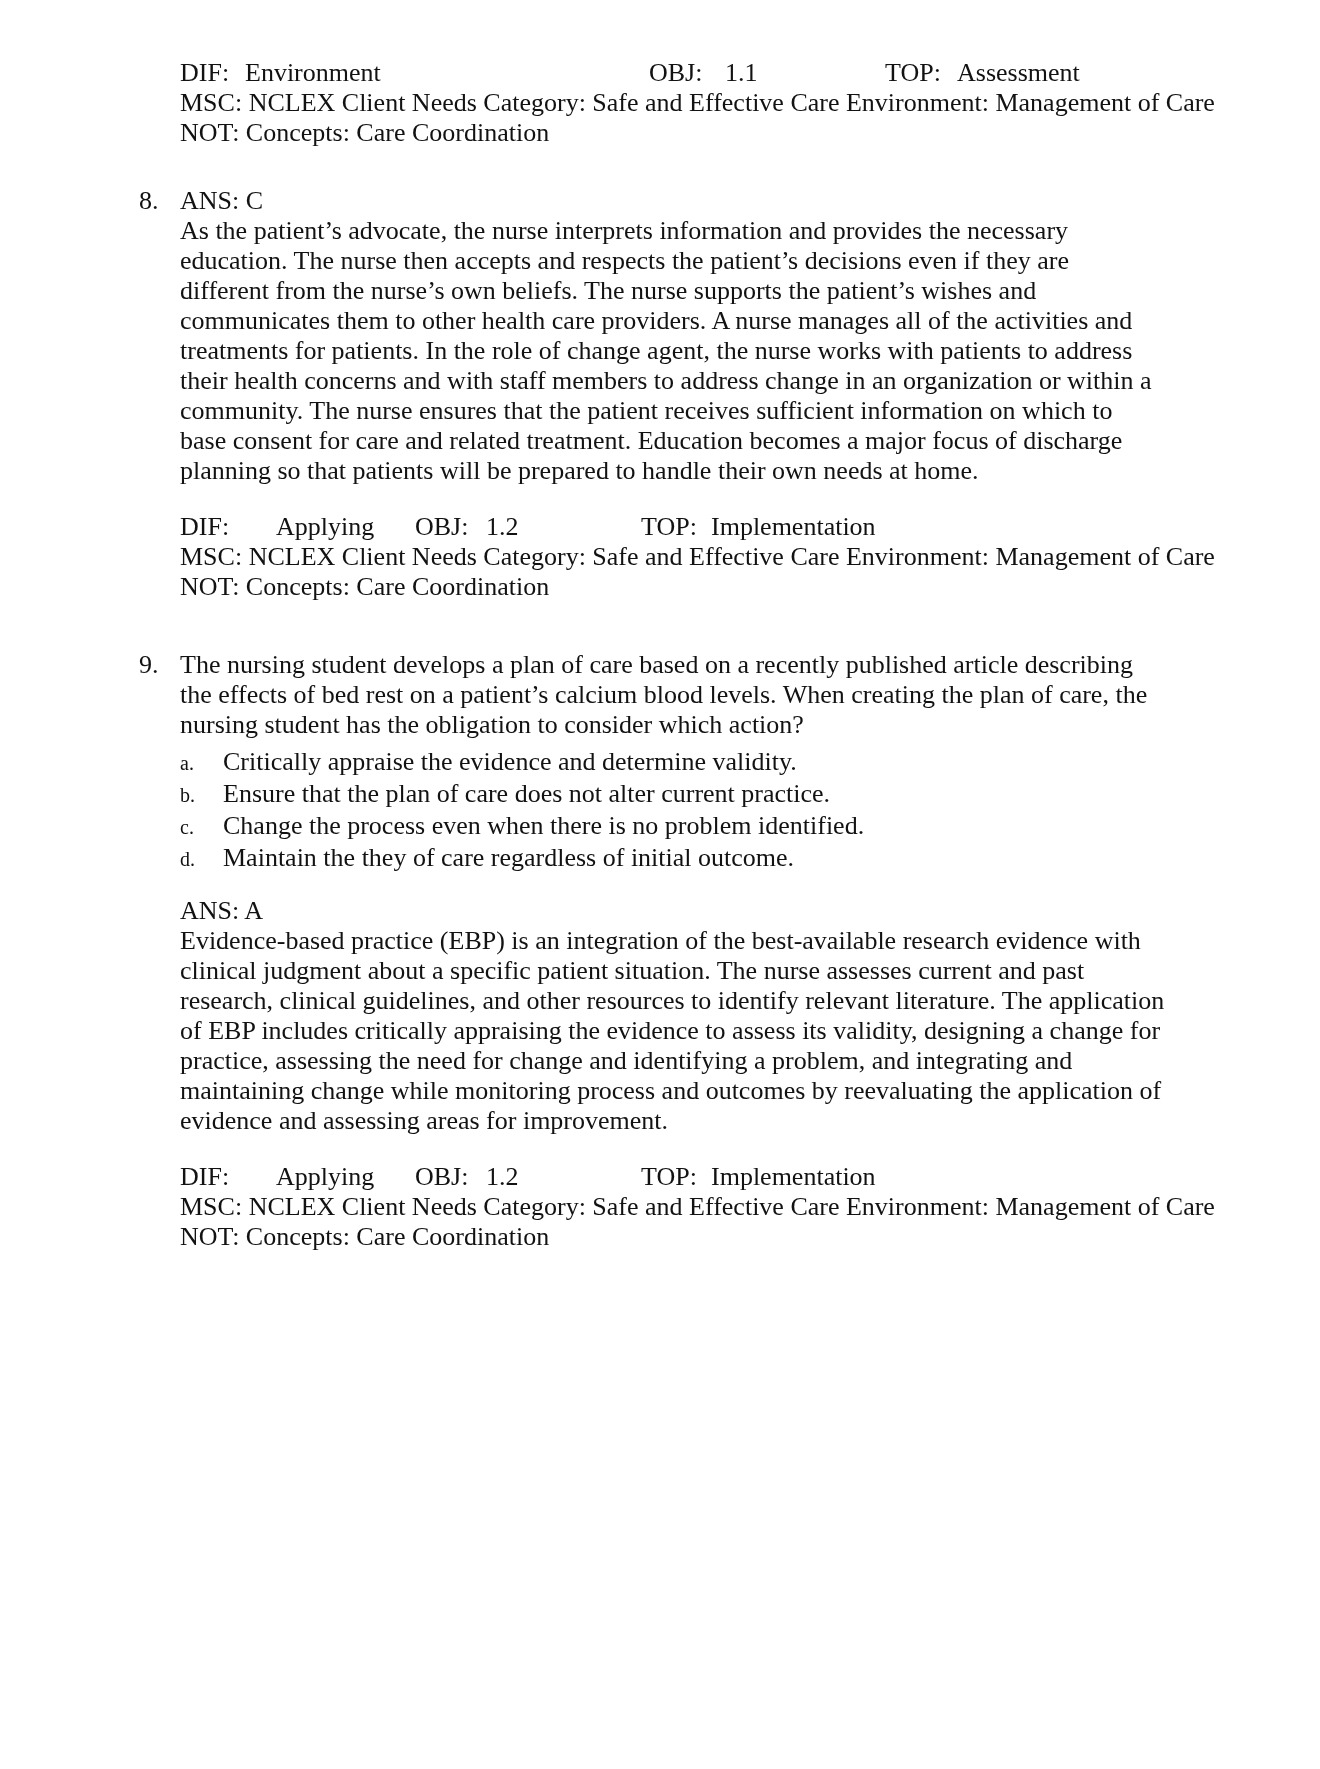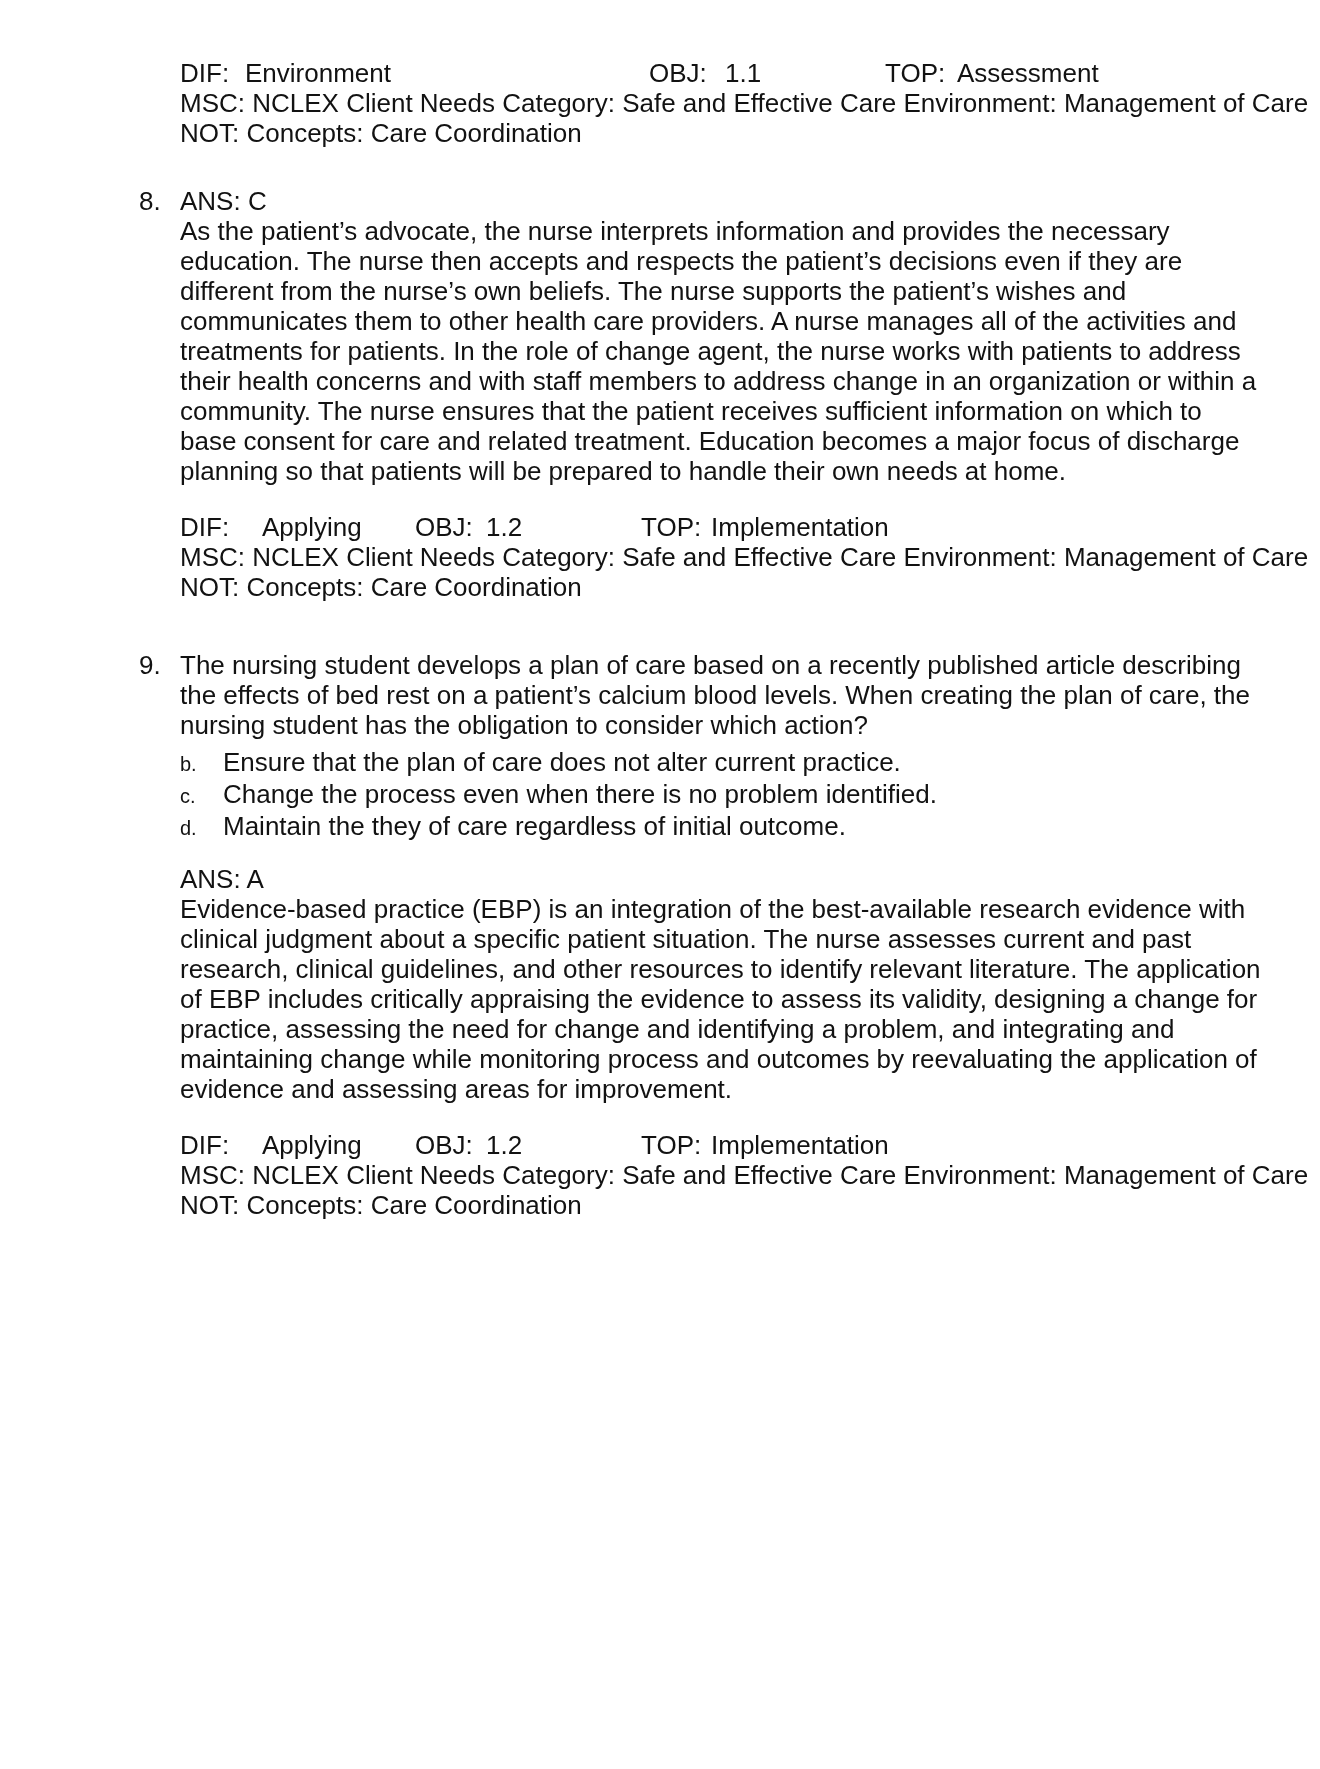--- a/index.html
+++ b/index.html
@@ -1,29 +1,29 @@
 <!DOCTYPE html>
 <html><head>
 <meta charset="utf-8">
 <style>
   html,body{margin:0;padding:0;background:#ffffff;}
   .page{
     width:1320px;height:1769px;box-sizing:border-box;
     padding:58px 0 0 180px;
     background:#ffffff;color:#121212;
-    font-family:Liberation Sans, sans-serif;
+    font-family:Liberation Serif, serif;
     font-size:26px;line-height:30px;
     position:relative;overflow:hidden;
   }
   .pre{white-space:pre;}
   .meta-line{position:relative;height:30px;}
   .meta-line span{position:absolute;top:0;white-space:pre;}
   .meta-line .s1{left:0;}
   .mw .s2{left:65px;}  .mw .s3{left:469px;} .mw .s4{left:545px;} .mw .s5{left:705px;} .mw .s6{left:777px;}
-  .mn .s2{left:82px;}  .mn .s3{left:235px;} .mn .s4{left:306px;} .mn .s5{left:461px;} .mn .s6{left:531px;}
+  .mn .s2{left:96px;}  .mn .s3{left:235px;} .mn .s4{left:306px;} .mn .s5{left:461px;} .mn .s6{left:531px;}
   .question{position:relative;}
   #q8{margin-top:38px;}
   #q9{margin-top:48px;}
   .q-num{position:absolute;left:-41px;top:0;}
   .options{margin-top:6px;}
   .opt{height:32px;line-height:32px;}
   .opt-letter{display:inline-block;width:43px;font-size:20px;}
   .answer{margin-top:22px;}
   .q-meta{margin-top:26px;}
 </style>
@@ -71,20 +71,23 @@
     </div>
   </article>
 
   <article class="question" id="q9">
     <span class="q-num">9.</span>
     <div class="pre">The nursing student develops a plan of care based on a recently published article describing
 the effects of bed rest on a patient’s calcium blood levels. When creating the plan of care, the
 nursing student has the obligation to consider which action?</div>
     <div class="options">
       <div class="opt">
+        <span class="opt-letter">a.</span><span class="opt-text">Critically appraise the evidence and determine validity.</span>
+      </div>
+      <div class="opt">
         <span class="opt-letter">b.</span><span class="opt-text">Ensure that the plan of care does not alter current practice.</span>
       </div>
       <div class="opt">
         <span class="opt-letter">c.</span><span class="opt-text">Change the process even when there is no problem identified.</span>
       </div>
       <div class="opt">
         <span class="opt-letter">d.</span><span class="opt-text">Maintain the they of care regardless of initial outcome.</span>
       </div>
     </div>
     <div class="answer pre">ANS: A

